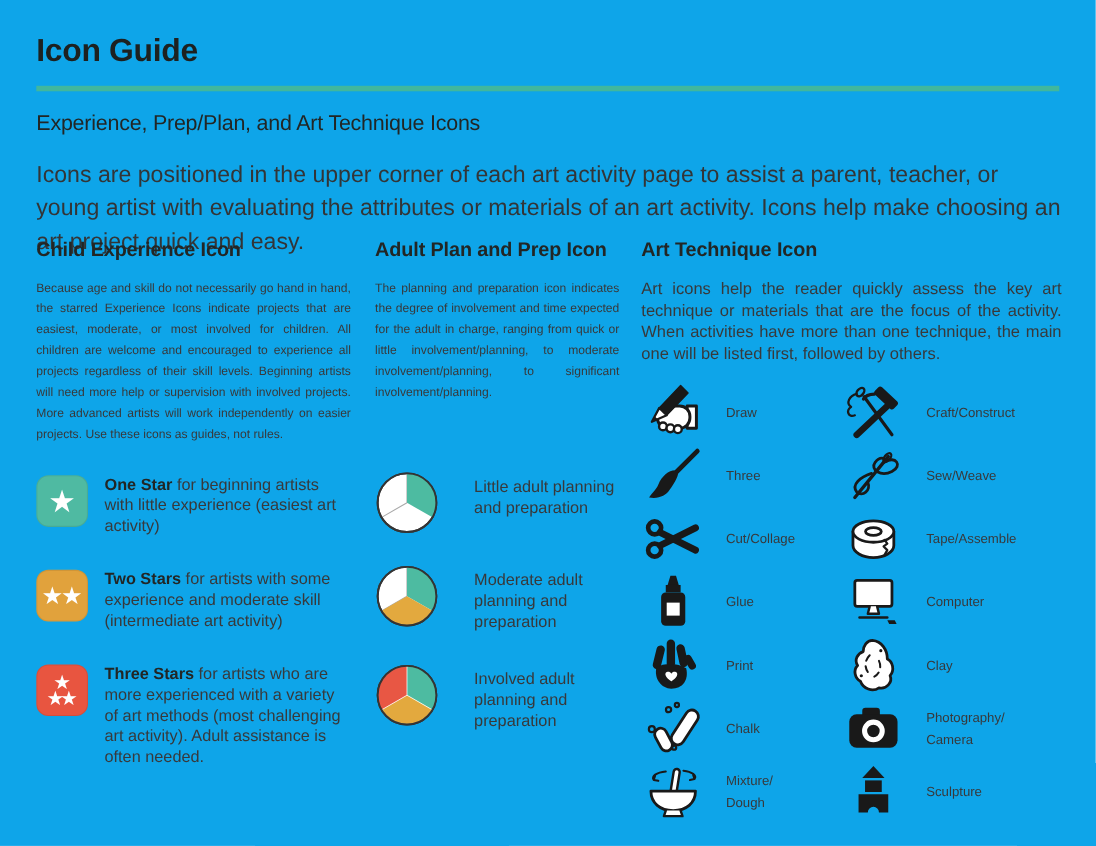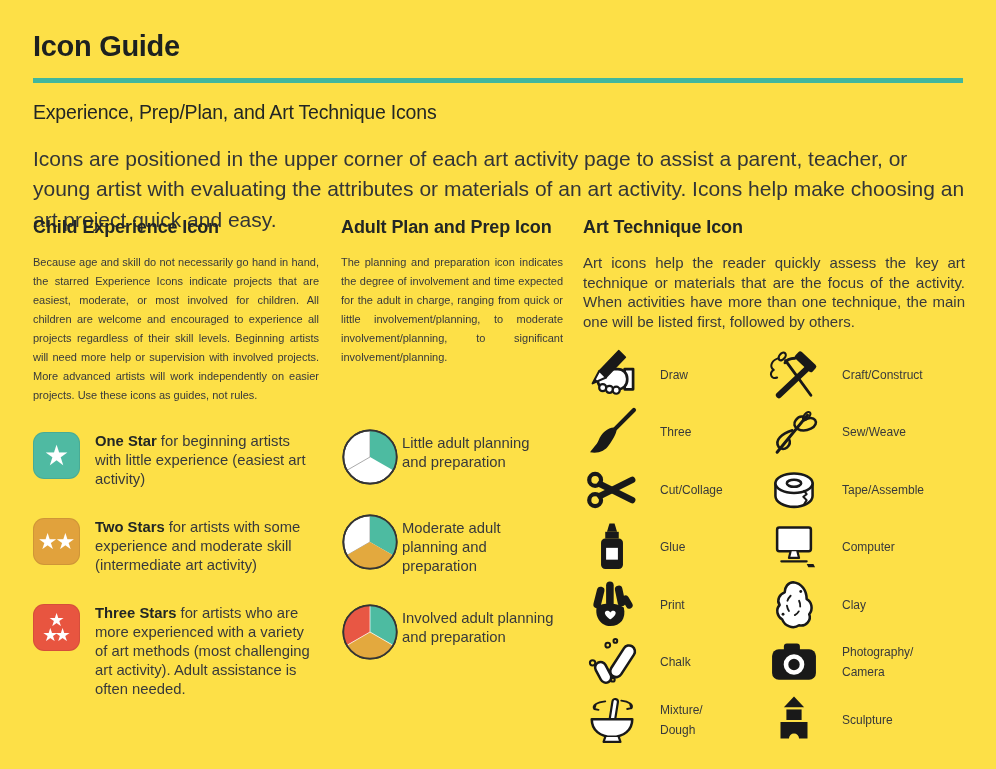--- a/index.html
+++ b/index.html
@@ -4,21 +4,21 @@
 <style>
   * { margin:0; padding:0; box-sizing:border-box; }
   html,body { background:#ffffff; }
   body {
     width:996px; height:769px;
     font-family:"Liberation Sans", sans-serif;
     color:#3a3a3c;
     position:relative;
     overflow:hidden;
   }
-  .page { position:absolute; inset:0; background:#fde047; }
+  .page { position:absolute; inset:0; background:#0ea5e9; }
 
   .page-title {
     position:absolute; left:33px; top:30px;
     font-size:29px; font-weight:700; color:#1d2120; letter-spacing:-0.3px;
   }
   .title-rule {
     position:absolute; left:33px; top:78px; width:930px; height:5px;
     background:#41b79d;
   }
   .section-heading {
@@ -60,21 +60,21 @@
   .sq .row { display:flex; line-height:1; }
   .sq-one .star   { font-size:28px; }
   .sq-two .star   { font-size:22px; margin:0 -1px; }
   .sq-three .star { font-size:18px; margin:0 -2px; }
   .sq-three .star-top { font-size:18px; margin-bottom:-3px; }
   .star-text { font-size:14.8px; line-height:19px; color:#38393b; }
   .star-text b { color:#222625;margin-top:22px; }
 
   
   .prep-list { margin-top:61px; }
-  .prep-item { display:flex; gap:3px; margin-bottom:27px; align-items:flex-start; }
+  .prep-item { display:flex; gap:32px; margin-bottom:27px; align-items:flex-start; }
   .pie { flex:0 0 58px; width:58px; height:58px; }
   .prep-label { font-size:14.8px; line-height:19px; color:#38393b; width:152px; padding-top:6px; }
 
   
   .tech-grid {
     margin-top:15px;
     display:grid; grid-template-columns:182px 200px;
     grid-auto-rows:minmax(57.5px, auto);
   }
   .tech-cell { display:flex; align-items:center; }

